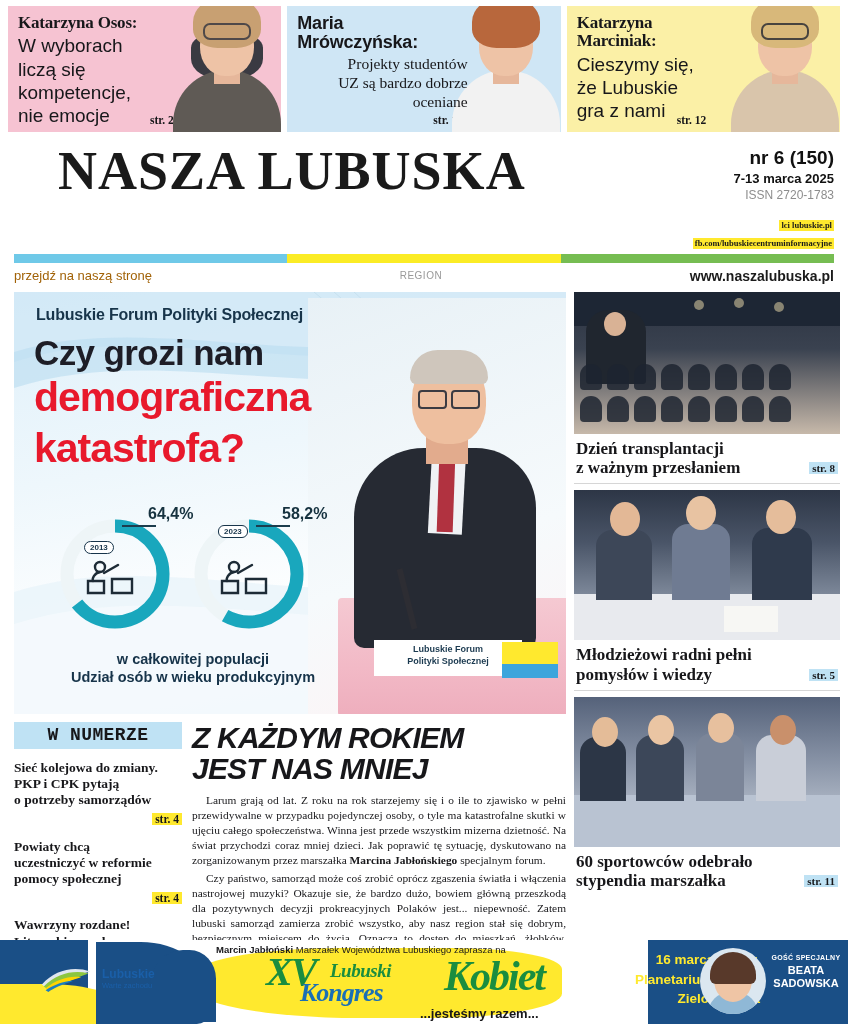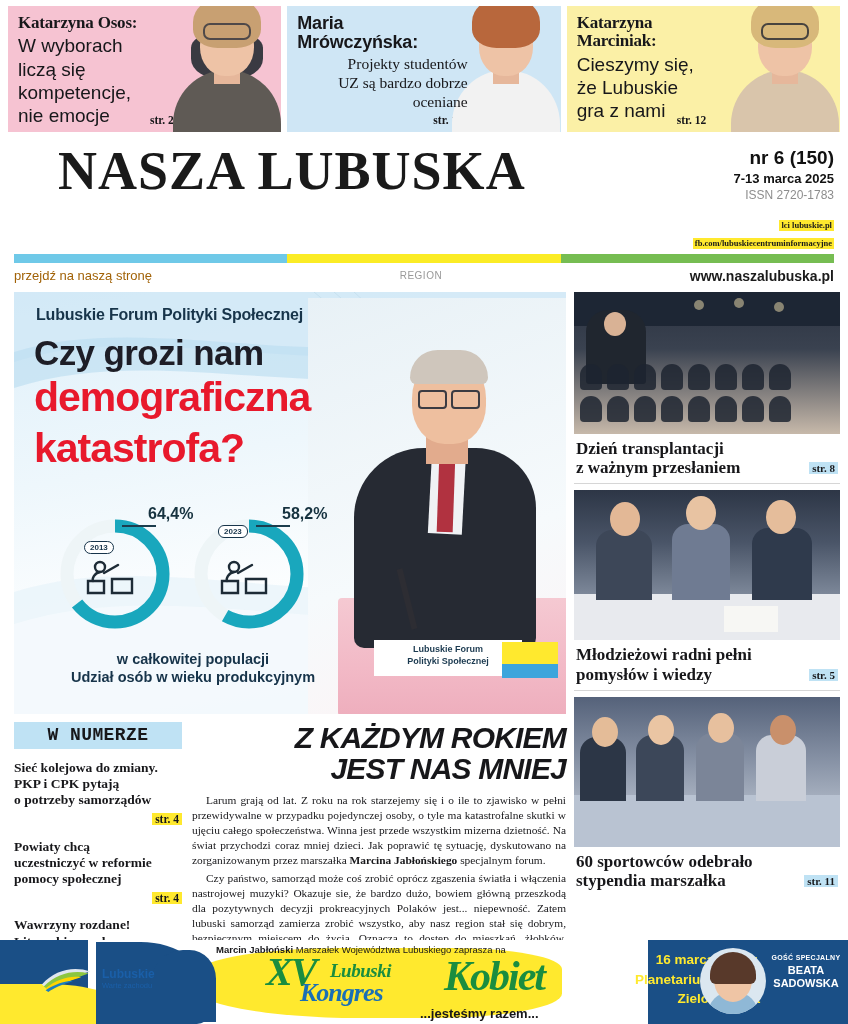--- a/index.html
+++ b/index.html
@@ -102,21 +102,21 @@
   
   .numerze{margin-top:8px;display:flex;gap:10px;}
   .nm-col{width:168px;}
   .nm-head{background:#bfe2f4;text-align:center;font-family:Liberation Mono, monospace;font-weight:700;font-size:18px;letter-spacing:.4px;color:#17171a;padding:3px 0 4px 0;}
   .nm-item{font-family:"Liberation Serif",serif;font-weight:700;font-size:13.5px;line-height:1.2;color:#17171a;margin-top:11px;}
   .nm-item .mark{display:block;text-align:right;margin-top:3px;}
   .mark-y{background:#ffe92e;font-family:"Liberation Serif",serif;font-weight:700;font-size:11.5px;padding:0 3px;color:#17171a;}
   .mark-b{background:#bfe2f4;font-family:"Liberation Serif",serif;font-weight:700;font-size:11px;padding:0 3px;color:#17171a;}
 
   .article{width:374px;}
-  .art-h{font-weight:700;font-style:italic;font-size:30px;line-height:1.04;color:#17171a;letter-spacing:-.8px;text-align:right;}
+  .art-h{font-weight:700;font-style:italic;font-size:30px;line-height:1.04;color:#17171a;letter-spacing:-.8px;}
   .art-body{font-family:"Liberation Serif",serif;font-size:11.4px;line-height:1.30;color:#17171a;text-align:justify;margin-top:9px;}
   .art-body p{margin:0 0 4px 0;text-indent:14px;}
   .art-body b{font-weight:700;}
   .art-mark{text-align:right;margin-top:-2px;}
 
   
   .rphoto{width:266px;overflow:hidden;position:relative;}
   .rp1{height:142px;background:linear-gradient(180deg,#2b3240 0%,#3a4250 40%,#c7b9aa 100%);}
   .rp2{height:150px;background:linear-gradient(180deg,#2d3646 0%,#4a5568 35%,#a9b4c4 100%);}
   .rp3{height:150px;background:linear-gradient(180deg,#55627a 0%,#8a95a8 45%,#cfd6e0 100%);}

